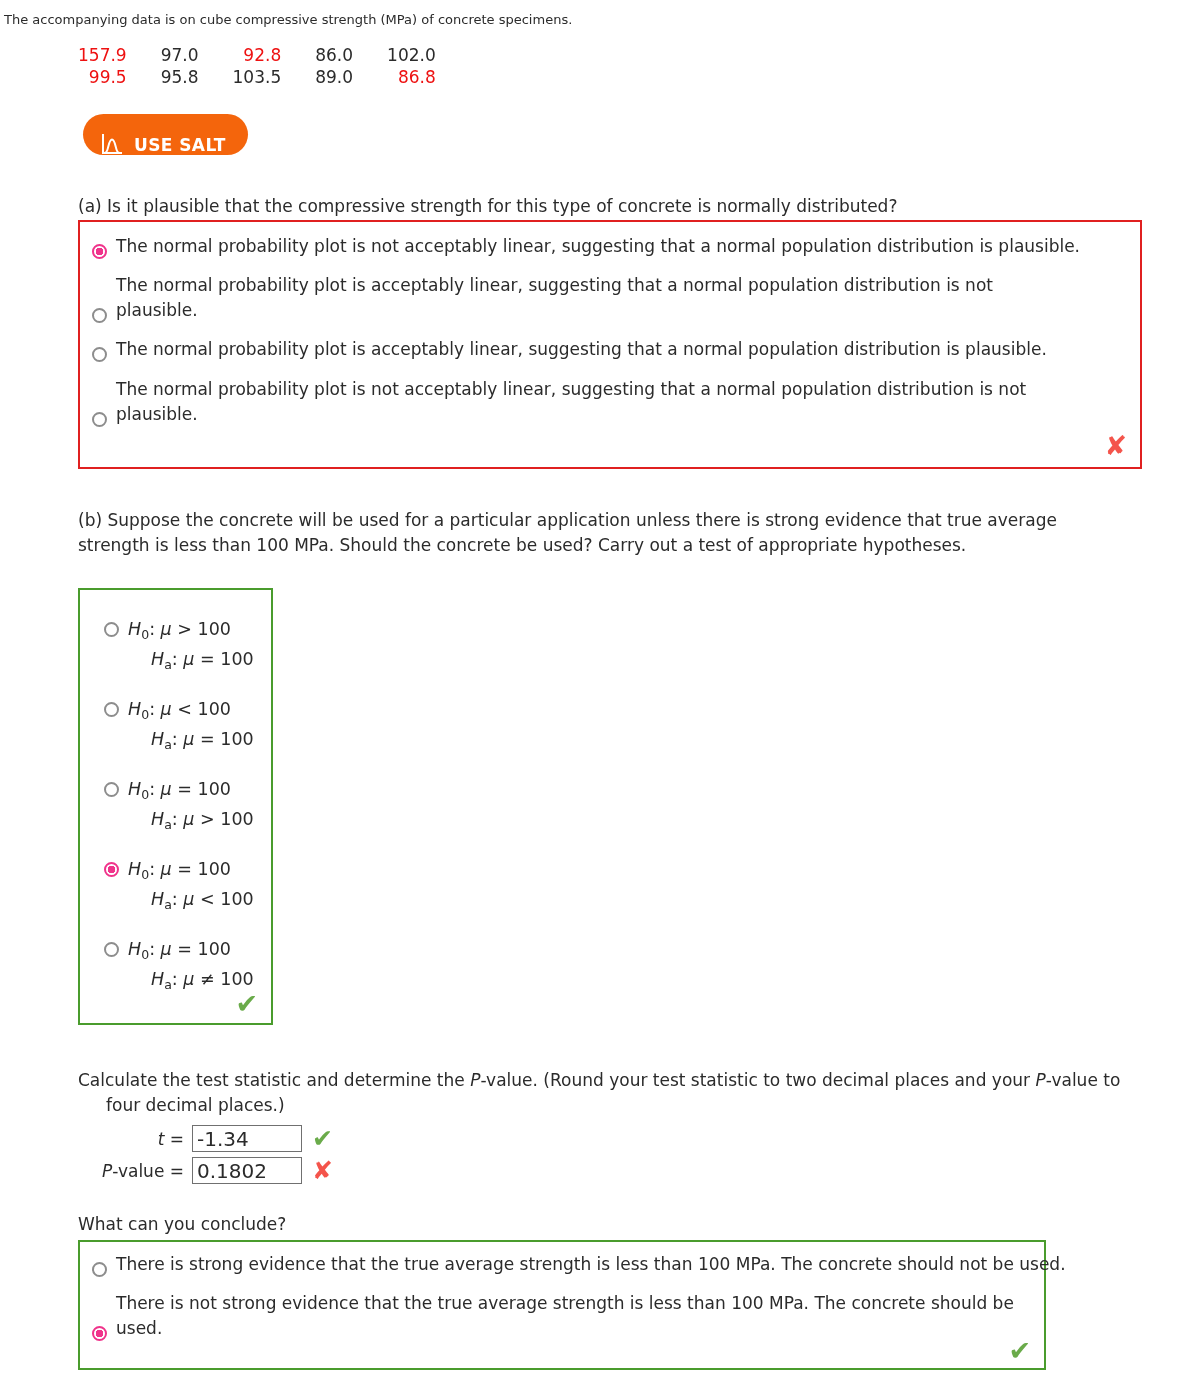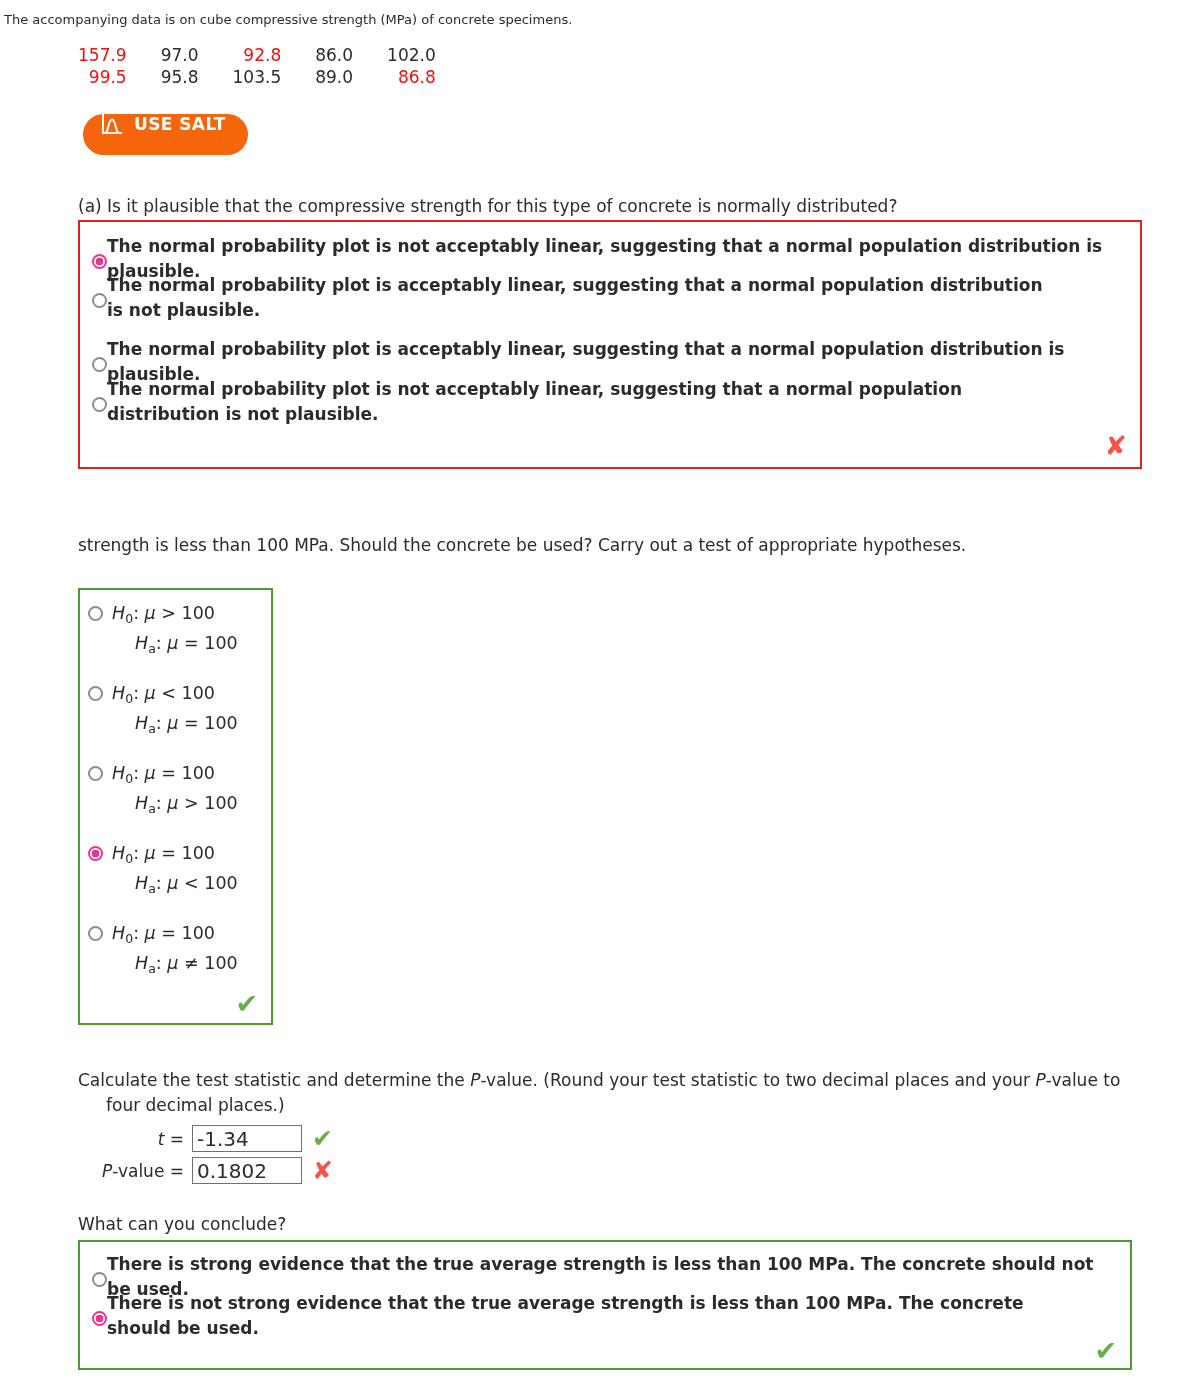--- a/index.html
+++ b/index.html
@@ -57,21 +57,21 @@
     padding: 0 22px 0 18px;
     background: #f4650c;
     border: none;
     border-radius: 21px;
     color: #ffffff;
     font-family: "DejaVu Sans", "Liberation Sans", sans-serif;
     font-size: 17px;
     font-weight: bold;
     letter-spacing: 0.4px;
     display: flex;
-    align-items: flex-start;
+    align-items: flex-end;
     gap: 11px;
     cursor: pointer;
   }
   .salt-btn svg { display: block; }
 
   
   .prompt {
     position: absolute;
     font-size: 17px;
     line-height: 25px;
@@ -83,22 +83,22 @@
     position: absolute;
     box-sizing: border-box;
     background: #ffffff;
   }
   .box.red   { border: 2px solid #e02020; }
   .box.green { border: 2px solid #4a9c2d; }
 
   .opt {
     position: relative;
     display: flex;
-    align-items: center;
-    font-weight: bold;
+    align-items: flex-end;
+    gap: 9px;
   }
   .opt-text {
     font-size: 17px;
     line-height: 25px;
     color: #2b2b2b;
   }
 
   
   .radio {
     flex: 0 0 auto;
@@ -120,21 +120,21 @@
   .mark {
     position: absolute;
     font-size: 27px;
     line-height: 1;
     font-weight: bold;
   }
   .mark.cross { color: #f4544b; }
   .mark.check { color: #6aab4a; }
 
   
-  .hyp { margin: 0; }
+  .hyp { margin: 16px; }
   .hyp-line1 { display: flex; align-items: flex-start; gap: 9px; }
   .hyp-line2 { margin-left: 47px; margin-top: 6px; }
   .math {
     font-size: 17.5px;
     line-height: 22px;
     color: #2b2b2b;
     white-space: nowrap;
   }
   .math i { font-style: italic; }
   .math sub {
@@ -230,20 +230,21 @@
     </div>
 
     <div class="opt" style="position:absolute; left:12px; top:155px; width:960px;">
       <span class="radio"></span>
       <span class="opt-text">The normal probability plot is not acceptably linear, suggesting that a normal population distribution is not plausible.</span>
     </div>
 
     <span class="mark cross" style="right:13px; bottom:8px;">✘</span>
   </div>
 
+  <div class="prompt" style="left:78px; top:508px; width:1090px;">(b) Suppose the concrete will be used for a particular application unless there is strong evidence that true average</div>
   <div class="prompt" style="left:78px; top:533px; width:1090px;">strength is less than 100 MPa. Should the concrete be used? Carry out a test of appropriate hypotheses.</div>
 
   <div class="box green" style="left:78px; top:588px; width:195px; height:437px;">
 
     <div class="hyp" style="position:absolute; left:8px; top:12px;">
       <div class="hyp-line1">
         <span class="radio"></span>
         <span class="math"><i>H</i><sub>0</sub>: <i>μ</i> <span>&gt; 100</span></span>
       </div>
       <div class="hyp-line2">
@@ -306,21 +307,21 @@
   </div>
 
   <div class="inp-row" style="left:76px; top:1157px;">
     <span class="inp-label"><i>P</i>-value = </span>
     <input class="txtbox" type="text" value="0.1802" style="">
     <span class="inp-mark" style="color:#f4544b;">✘</span>
   </div>
 
   <div class="prompt" style="left:78px; top:1212px;">What can you conclude?</div>
 
-  <div class="box green" style="left:78px; top:1240px; width:1054px; height:130px;">
+  <div class="box green" style="left:78px; top:1240px; width:968px; height:130px;">
 
     <div class="opt" style="position:absolute; left:12px; top:10px; width:1030px;">
       <span class="radio"></span>
       <span class="opt-text">There is strong evidence that the true average strength is less than 100 MPa. The concrete should not be used.</span>
     </div>
 
     <div class="opt" style="position:absolute; left:12px; top:49px; width:960px;">
       <span class="radio on"></span>
       <span class="opt-text">There is not strong evidence that the true average strength is less than 100 MPa. The concrete should be used.</span>
     </div>

